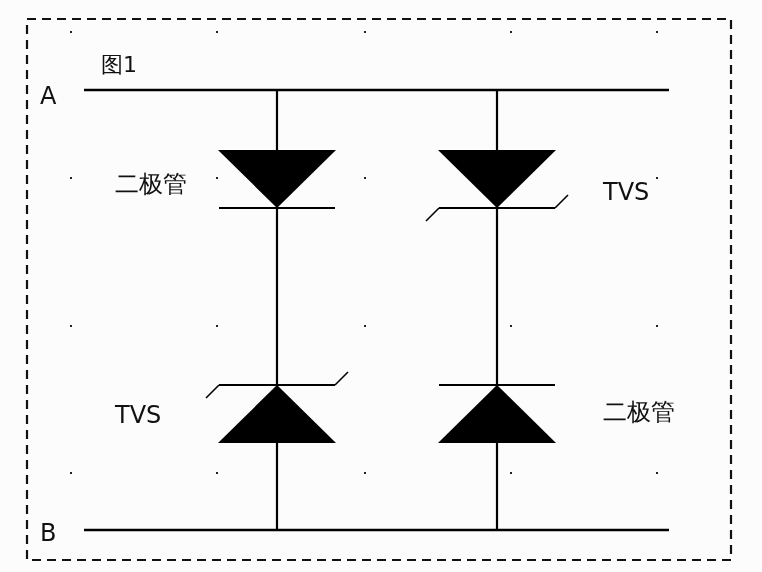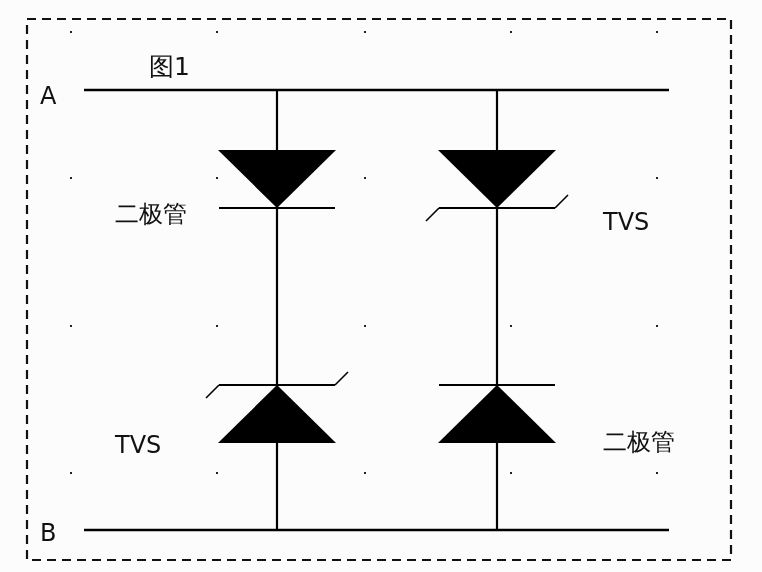--- a/index.html
+++ b/index.html
@@ -1,22 +1,22 @@
 <!DOCTYPE html>
 <html><head>
   <meta charset="utf-8">
   <style>
     html, body { margin: 0; padding: 0; background: #fdfcfd; }
     body { width: 762px; height: 572px; position: relative; overflow: hidden;
            font-family: "DejaVu Sans", "Liberation Sans", sans-serif; }
     #canvas { position: absolute; left: 0; top: 0; width: 762px; height: 572px; }
     .lbl { position: absolute; color: #111; line-height: 1; white-space: nowrap; }
     .lbl-node { font-size: 24px; font-family: "DejaVu Sans", sans-serif; }
-    .lbl-title { font-size: 25px; margin-left: 48px; }
-    .lbl-part { font-size: 24px; margin-top: 30px; }
+    .lbl-title { font-size: 22px; }
+    .lbl-part { font-size: 24px; }
   </style>
 </head>
 <body>
 
 <svg id="canvas" xmlns="http://www.w3.org/2000/svg" width="762" height="572" viewBox="0 0 762 572">
   <g id="border-g">
       <rect x="27" y="19" width="704" height="541" fill="none" stroke="#111" stroke-width="2.2" stroke-dasharray="9 6"></rect>
     </g>
   <g id="dots-g">
       <rect x="70" y="31" width="2" height="2" fill="#222"></rect>

